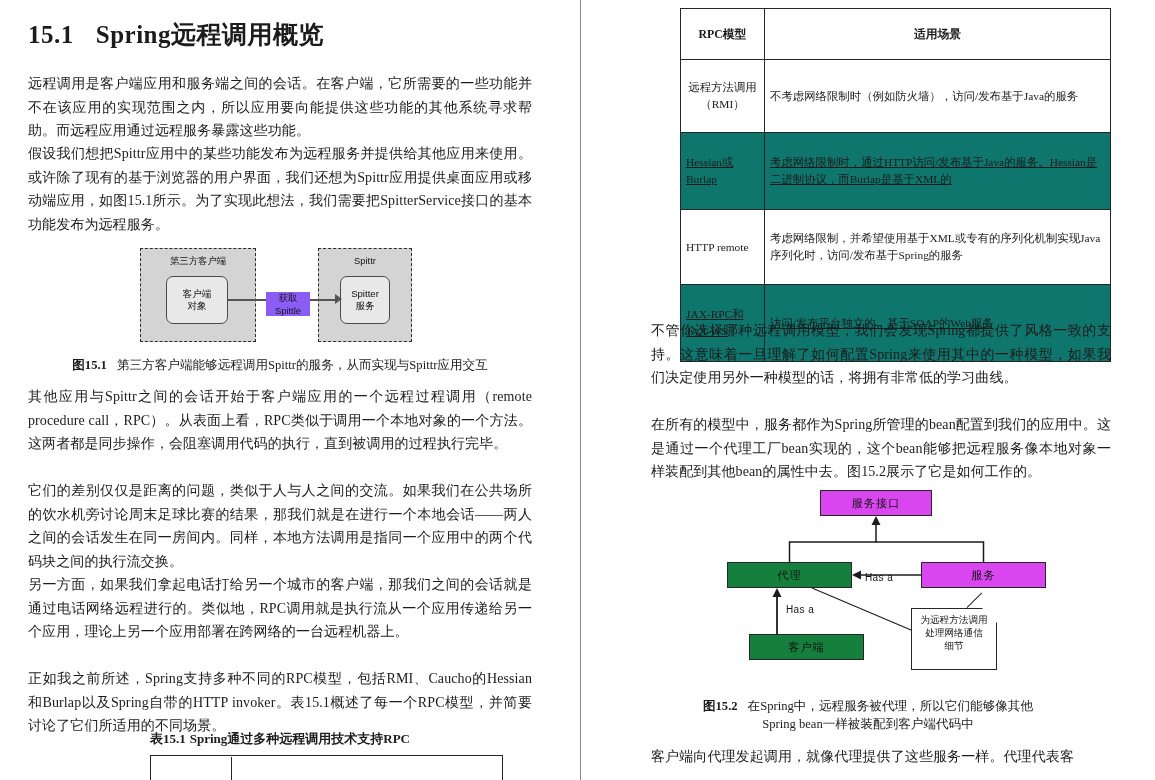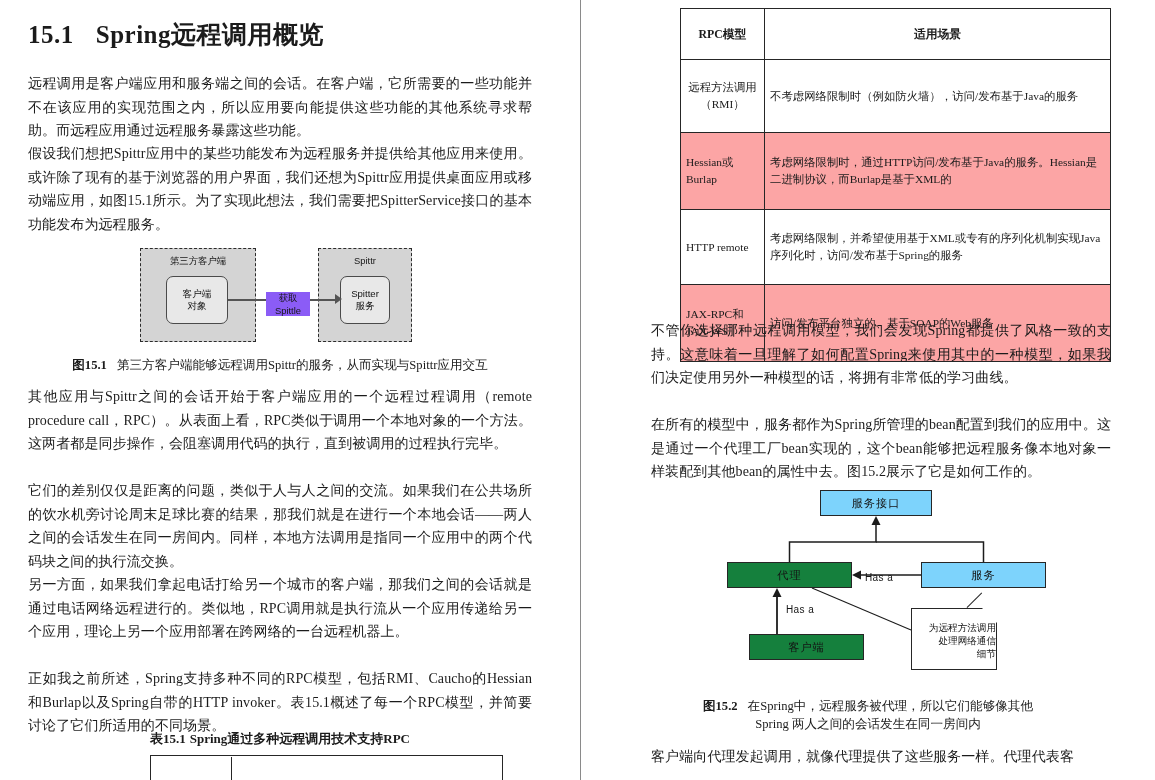--- a/index.html
+++ b/index.html
@@ -178,21 +178,21 @@
     font-weight: normal;
   }
   .rpc-table th {
     text-align: center;
     font-weight: bold;
     height: 36px;
     font-size: 11.8px;
   }
   .rpc-table col.c1 { width: 84px; }
   .rpc-table col.c2 { width: 346px; }
-  .rpc-table tr.shaded td { background: #fca5a5; }
+  .rpc-table tr.shaded td { background: #0f766e; text-decoration: underline; }
   .rpc-table td.model { text-align: left; }
   .rpc-table td.model.center { text-align: center; }
   .rpc-table tr.r-rmi td { height: 58px; }
   .rpc-table tr.r-hessian td { height: 62px; }
   .rpc-table tr.r-invoker td { height: 60px; }
   .rpc-table tr.r-jaxrpc td { height: 62px; }
 
   
   .fig2 {
     position: absolute;
@@ -206,42 +206,42 @@
     box-sizing: border-box;
     border: 1.3px solid #262626;
     display: flex;
     align-items: center;
     justify-content: center;
     font-size: 11.2px;
     font-family: "Liberation Sans", sans-serif;
     color: #141414;
     letter-spacing: 1px;
   }
-  .fig2 .node.grey  { background: #7dd3fc; }
+  .fig2 .node.grey  { background: #d946ef; }
   .fig2 .node.light { background: #15803d; }
 
   .fig2 .n-iface  { left: 107px; top: 0px;   width: 112px; height: 26px; }
   .fig2 .n-proxy  { left: 14px;  top: 72px;  width: 125px; height: 26px; }
   .fig2 .n-service{ left: 208px; top: 72px;  width: 125px; height: 26px; }
   .fig2 .n-client { left: 36px;  top: 144px; width: 115px; height: 26px; }
 
   .fig2 .note {
     position: absolute;
     left: 198px;
     top: 118px;
     width: 86px;
     height: 62px;
     background: #ffffff;
     border: 1.2px solid #262626;
     font-size: 9.6px;
     font-family: "Liberation Sans", sans-serif;
     line-height: 13px;
-    text-align: right;
+    text-align: center;
     color: #141414;
-    padding-top: 12px;
+    padding-top: 4px;
     box-sizing: border-box;
   }
   .fig2 .note .fold {
     position: absolute;
     right: -1px;
     top: -1px;
     width: 0; height: 0;
     border-left: 15px solid transparent;
     border-top: 15px solid #ffffff;
   }
@@ -415,19 +415,19 @@
         <span class="fold"></span>
         <span class="fold-line"></span>
         <div>为远程方法调用</div>
         <div>处理网络通信</div>
         <div>细节</div>
       </div>
     </div>
 
     <div class="fig2-caption">
       <span class="lead">图15.2</span><span>在Spring中，远程服务被代理，所以它们能够像其他</span><br>
-      <span>Spring 两人之间的会话发生在同一房间内</span>
+      <span>Spring bean一样被装配到客户端代码中</span>
     </div>
 
     <p class="body-text para-abs" style="left:70px; top:745px; width:478px;">客户端向代理发起调用，就像代理提供了这些服务一样。代理代表客</p>
 
   </div>
 </div>
 
 </body></html>

